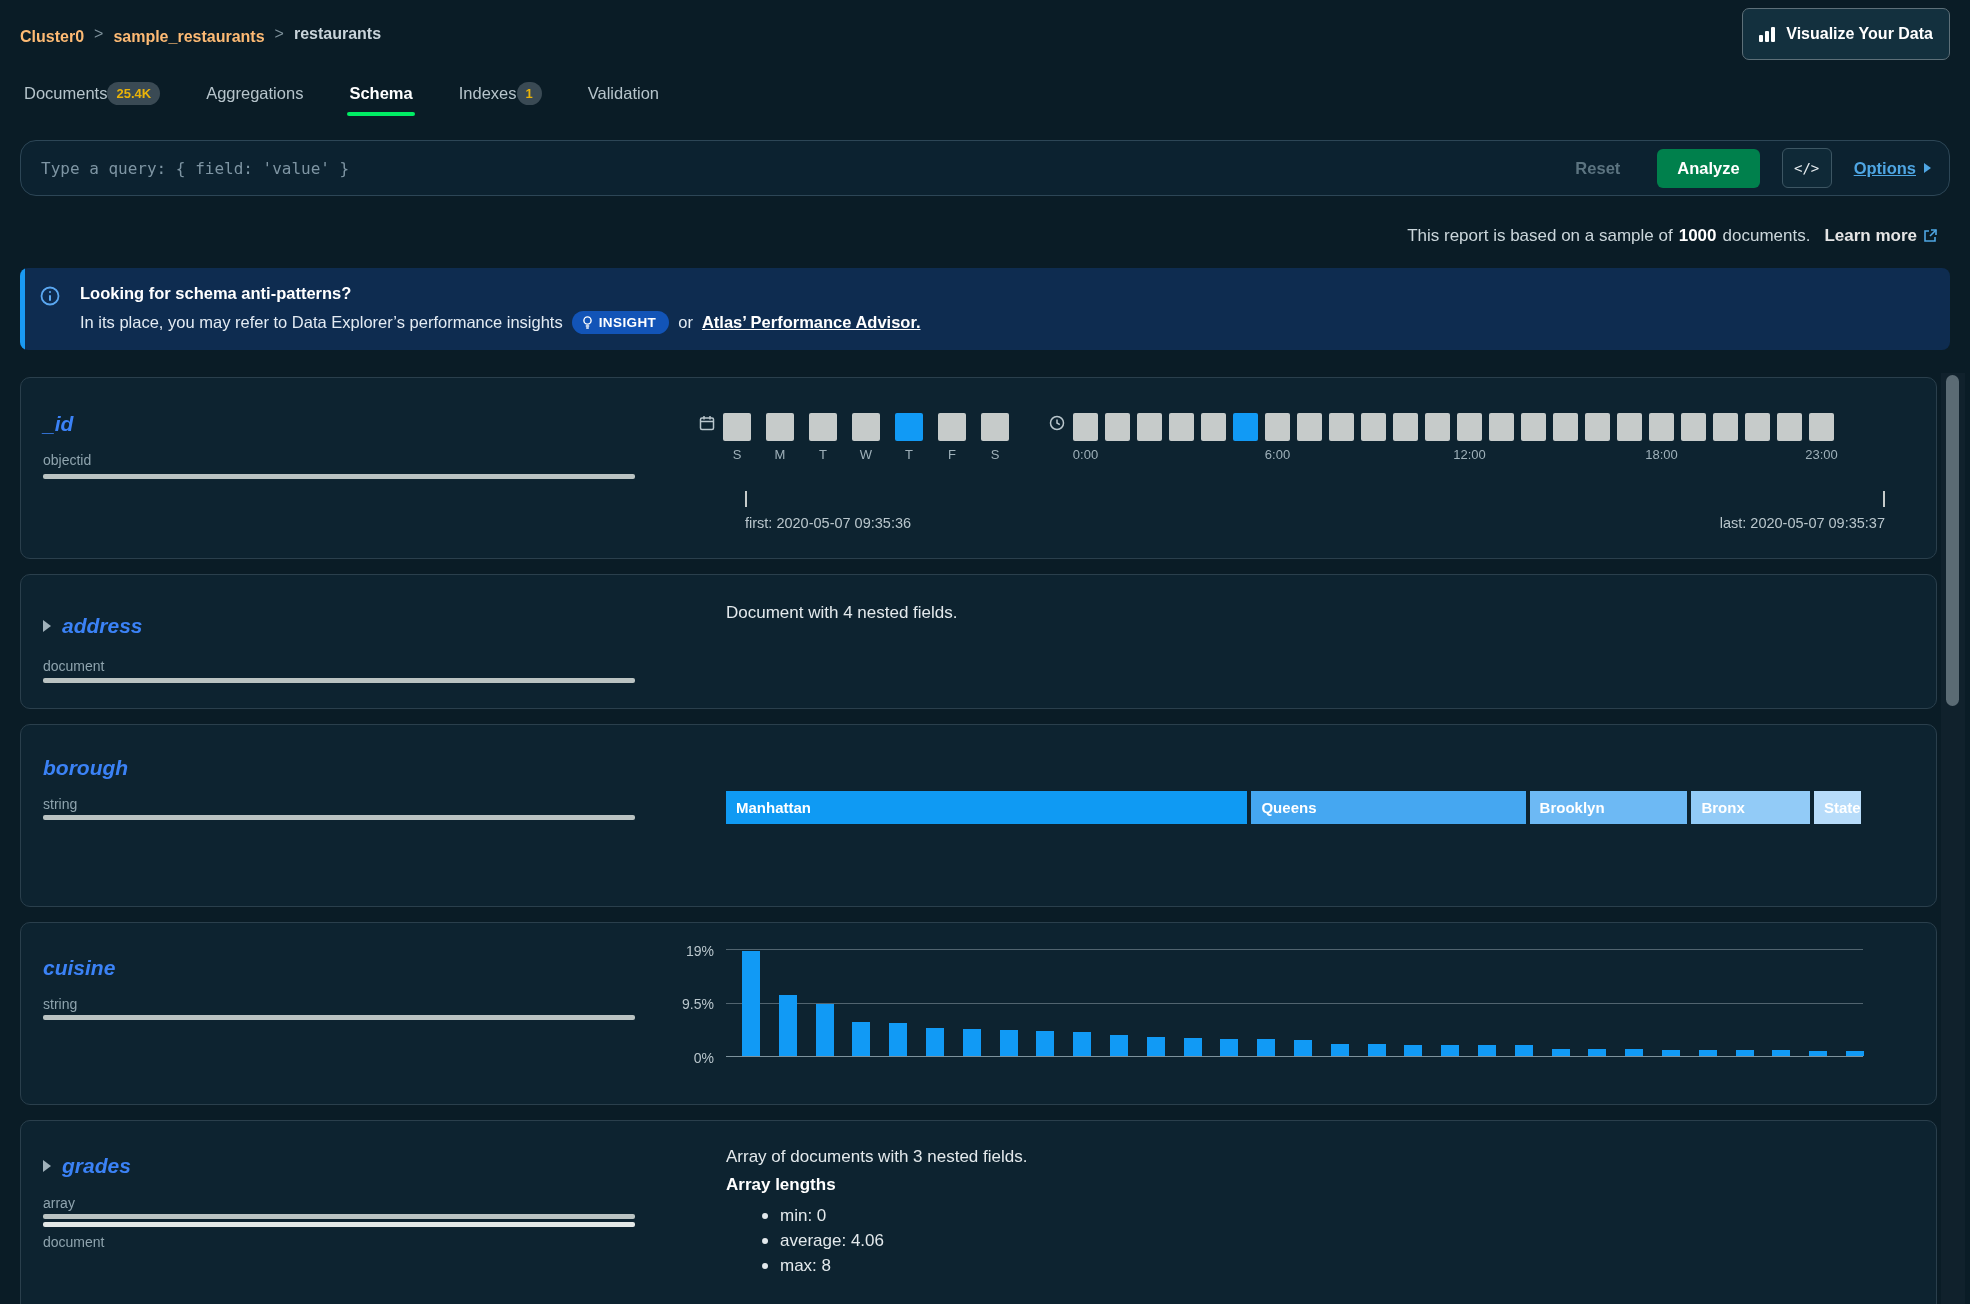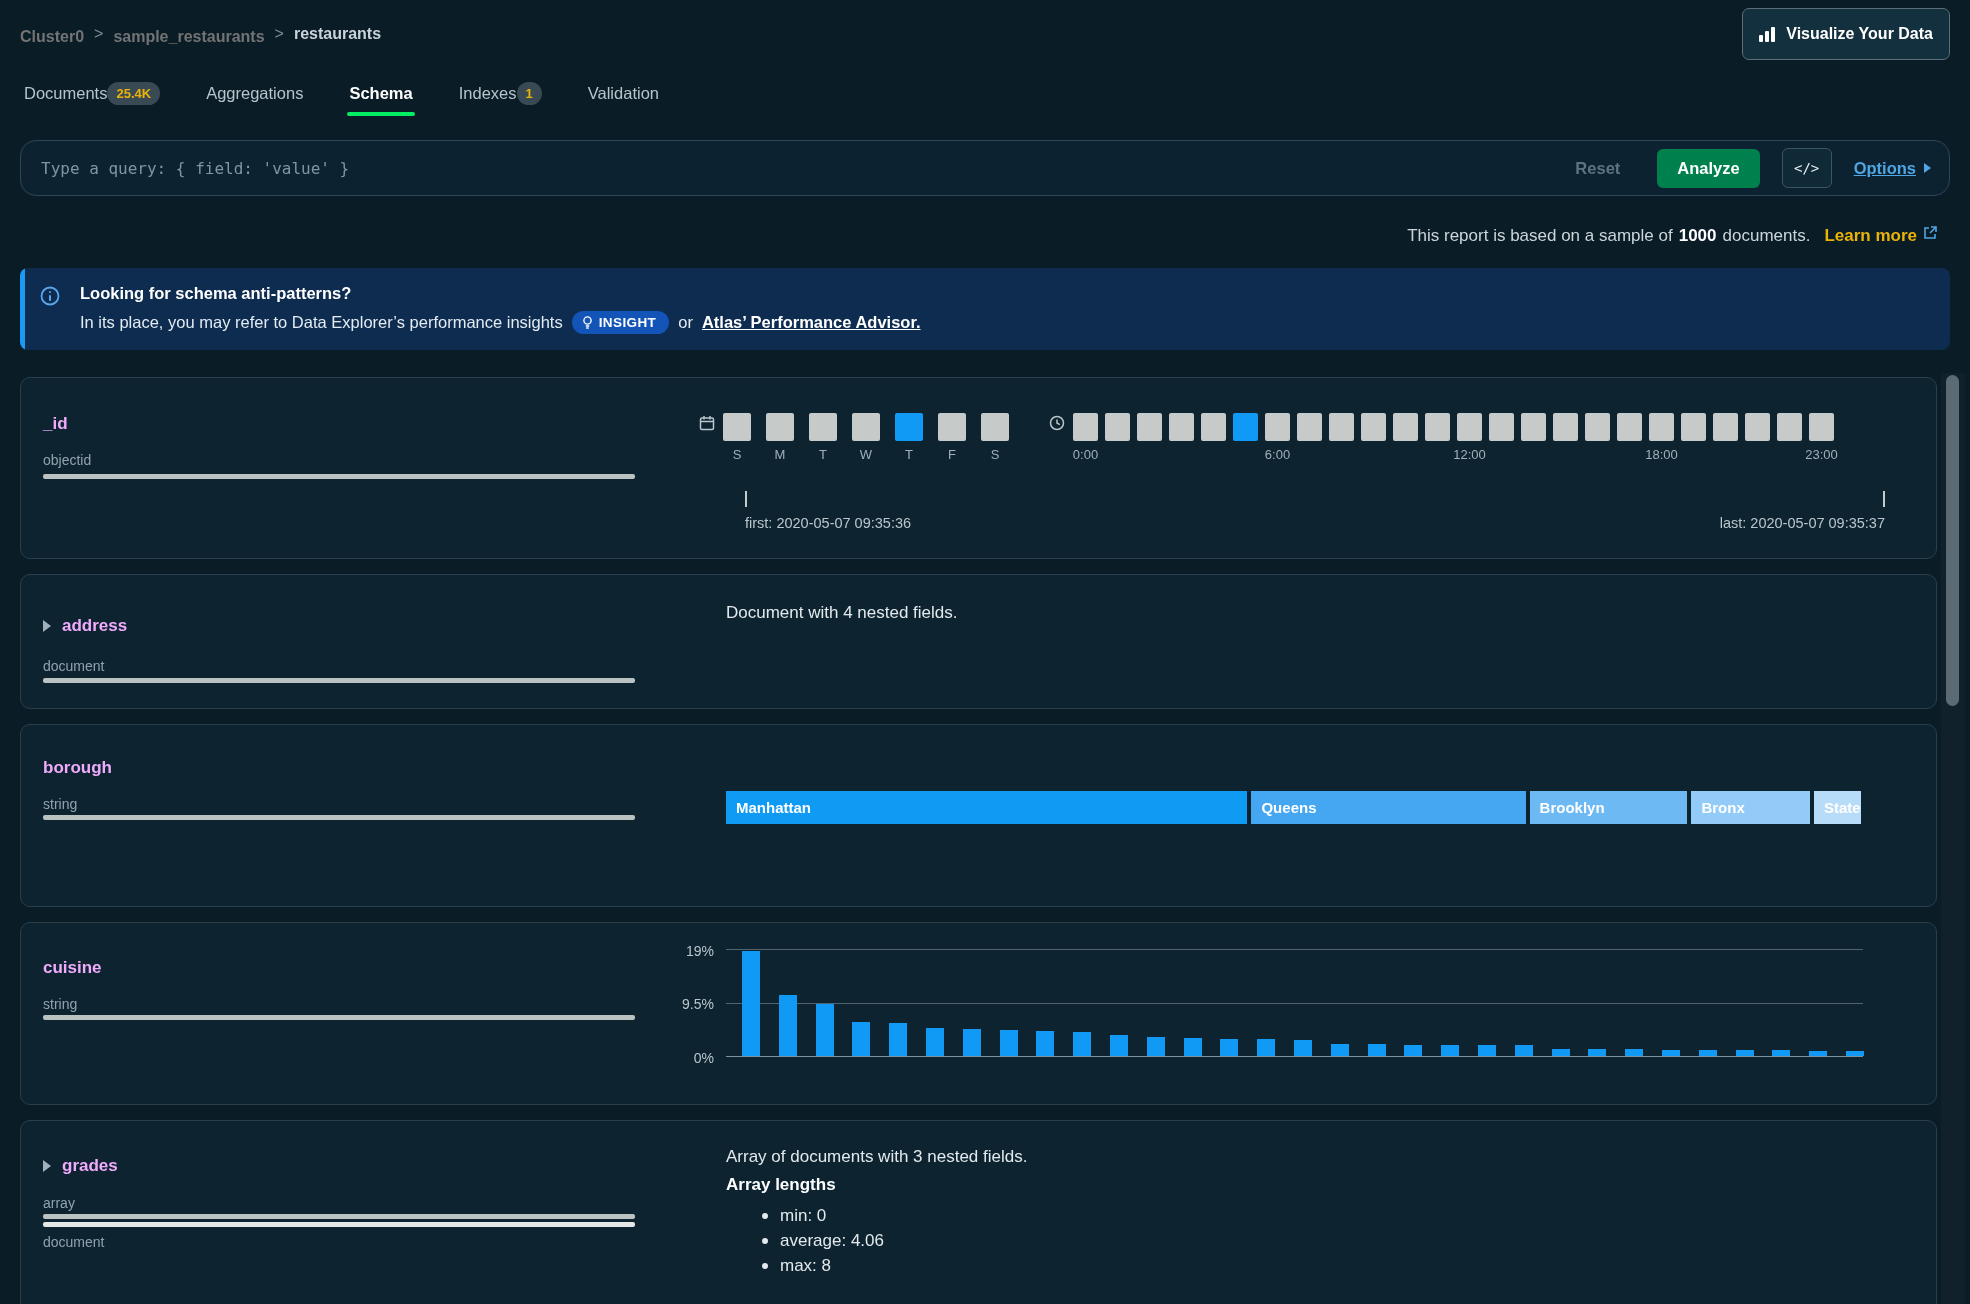--- a/index.html
+++ b/index.html
@@ -6,21 +6,21 @@
   html,body { margin:0; padding:0; }
   body {
     width:1970px; height:1304px; overflow:hidden; position:relative;
     background:#0a1c26; color:#e8eef1;
     font-family:"Liberation Sans", sans-serif;
   }
 
   
   .topbar { display:flex; justify-content:space-between; align-items:center; padding:14px 20px 0 20px; height:54px; }
   .breadcrumb { display:flex; align-items:center; gap:10px; font-size:16px; font-weight:700; }
-  .crumb-link { color:#737373; cursor:pointer;margin-top:6px; }
+  .crumb-link { color:#fdba74; cursor:pointer;margin-top:6px; }
   .crumb-sep { color:#7e919b; font-weight:400; font-size:16px; }
   .crumb-current { color:#c9d4da; font-weight:600; }
   .visualize-btn { display:flex; align-items:center; gap:10px; background:#13303e; border:1px solid #5d6f78; border-radius:7px; height:52px; padding:0 16px; font-size:16px; font-weight:600; color:#fff; cursor:pointer; }
 
   
   .tabs { display:flex; gap:42px; padding:0 22px; margin-top:16px; height:46px; align-items:stretch; }
   .tab { display:flex; align-items:center; font-size:16.5px; color:#b6c4cb; position:relative; cursor:pointer; padding:0 2px; }
   .tab.active { color:#fff; font-weight:700; }
   .tab.active::after { content:""; position:absolute; left:0; right:0; bottom:0; height:4px; border-radius:2px; background:#00ED64; }
   .badge { background:#3a4a54; color:#eab308; font-size:13px; font-weight:700; border-radius:12px; padding:4px 9px; min-width:13px; text-align:center; }
@@ -31,42 +31,42 @@
   .btn-reset { color:#5c7480; font-size:16.5px; font-weight:600; background:transparent; border:none; padding:9px 15px; border-radius:6px; cursor:default; }
   .btn-analyze { background:#00804c; color:#fff; font-size:16.5px; font-weight:600; border:none; border-radius:6px; padding:10px 20px; cursor:pointer; }
   .btn-code { width:50px; height:40px; background:#0f2937; border:1px solid #3d5663; border-radius:6px; color:#e8eef1; font-family:"DejaVu Sans Mono", monospace; font-size:14px; display:flex; align-items:center; justify-content:center; cursor:pointer; }
   .options-link { color:#4fa6e3; font-size:16.5px; font-weight:600; display:flex; align-items:center; gap:8px; cursor:pointer; margin-right:4px; }
   .options-link .lbl { text-decoration:underline; }
   .tri-right { width:0; height:0; border-top:5px solid transparent; border-bottom:5px solid transparent; border-left:7px solid #4fa6e3; }
 
   
   .report-note { margin:30px 33px 0 0; display:flex; justify-content:flex-end; align-items:center; gap:6px; font-size:17px; color:#cbd6db; }
   .report-note .cnt { color:#fff; font-weight:700; }
-  .learn-more { color:#eab308; font-weight:700; display:inline-flex; align-items:flex-start; gap:6px; margin-left:8px; cursor:pointer; }
+  .learn-more { color:#e5e5e5; font-weight:700; display:inline-flex; align-items:center; gap:6px; margin-left:8px; cursor:pointer; }
 
   
   .banner { margin:22px 20px 0 20px; background:#0e2c50; border-radius:8px; display:flex; padding:16px 20px 16px 0; position:relative; overflow:hidden; }
   .banner::before { content:""; position:absolute; left:0; top:0; bottom:0; width:5px; background:#1a9af3; }
   .banner-icon-col { width:60px; display:flex; justify-content:center; padding-top:2px; flex-shrink:0; }
   .banner-title { font-size:16.5px; font-weight:700; color:#fff; }
   .banner-line2 { margin-top:8px; font-size:16.5px; color:#e3ebf3; display:flex; align-items:center; gap:9px; }
   .insight-pill { background:#1254b7; color:#fff; border-radius:14px; padding:4px 13px 4px 10px; font-size:13.5px; font-weight:700; letter-spacing:.4px; display:inline-flex; align-items:center; gap:6px; }
   .advisor-link { color:#fff; font-weight:700; text-decoration:underline; cursor:pointer; }
 
   
   .cards { margin:27px 33px 0 20px; }
   .card { background:#0d2330; border:1px solid #2a3f4c; border-radius:10px; margin-bottom:15px; display:flex; padding:0 24px 0 22px; position:relative; }
   .card-id { height:182px; }
   .card-address { height:135px; }
   .card-borough { height:183px; }
   .card-cuisine { height:183px; }
   .card-grades { height:252px; }
 
   .card-left { width:683px; flex-shrink:0; }
-  .field-name { font-size:17px; font-weight:700; color:#f0abfc; display:flex; align-items:center; gap:11px; line-height:26px; }
+  .field-name { font-size:21px; font-weight:700; color:#3b82f6; display:flex; align-items:center; gap:11px; line-height:26px;font-style:italic; }
   .expand-caret { width:0; height:0; border-top:6px solid transparent; border-bottom:6px solid transparent; border-left:8px solid #9fb1ba; cursor:pointer; }
   .field-type { font-size:14px; color:#8fa4ae; line-height:14px; }
   .type-bar { height:5px; width:592px; background:#bac3c2; border-radius:2px; }
   .type-bar.white { background:#e3e8e7; }
   .card-right { flex:1; position:relative; }
 
   
   .id-charts { display:flex; padding-top:35px; margin-left:-27px; align-items:flex-start; }
   .mini-icon { margin:2px 8px 0 0; flex-shrink:0; }
   .box-row { display:flex; gap:15px; }

